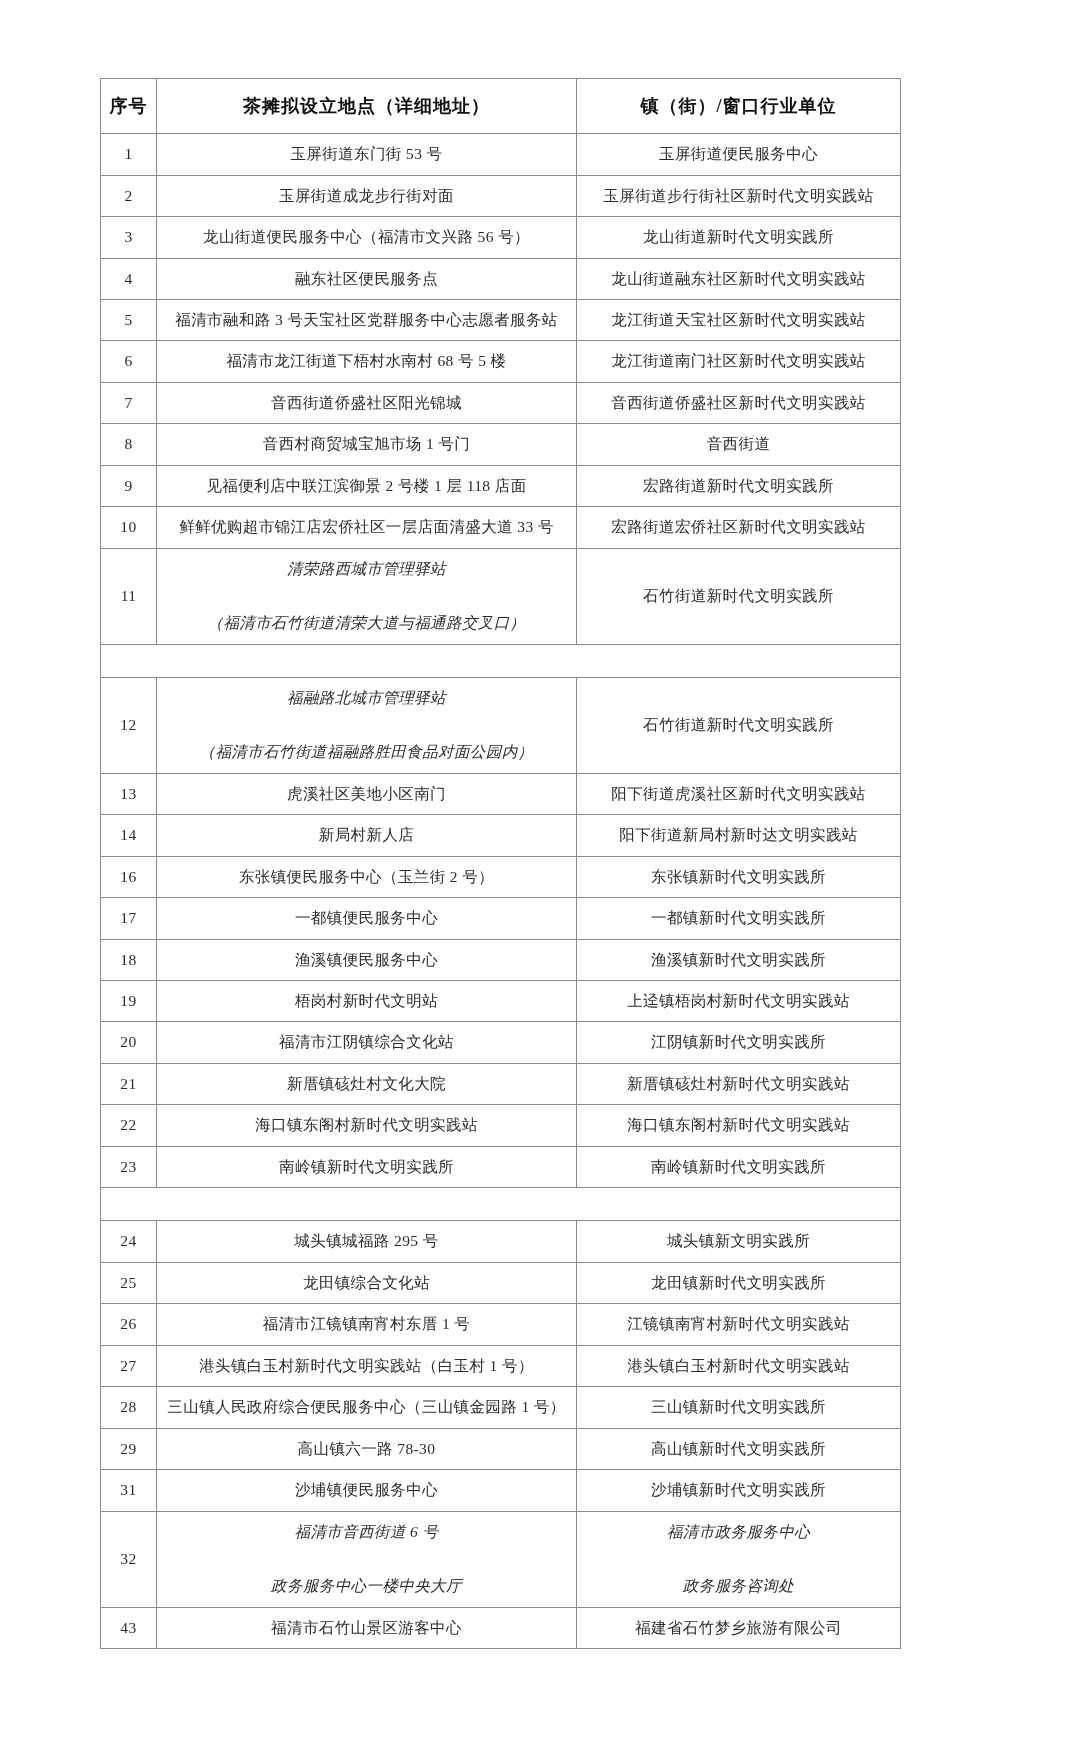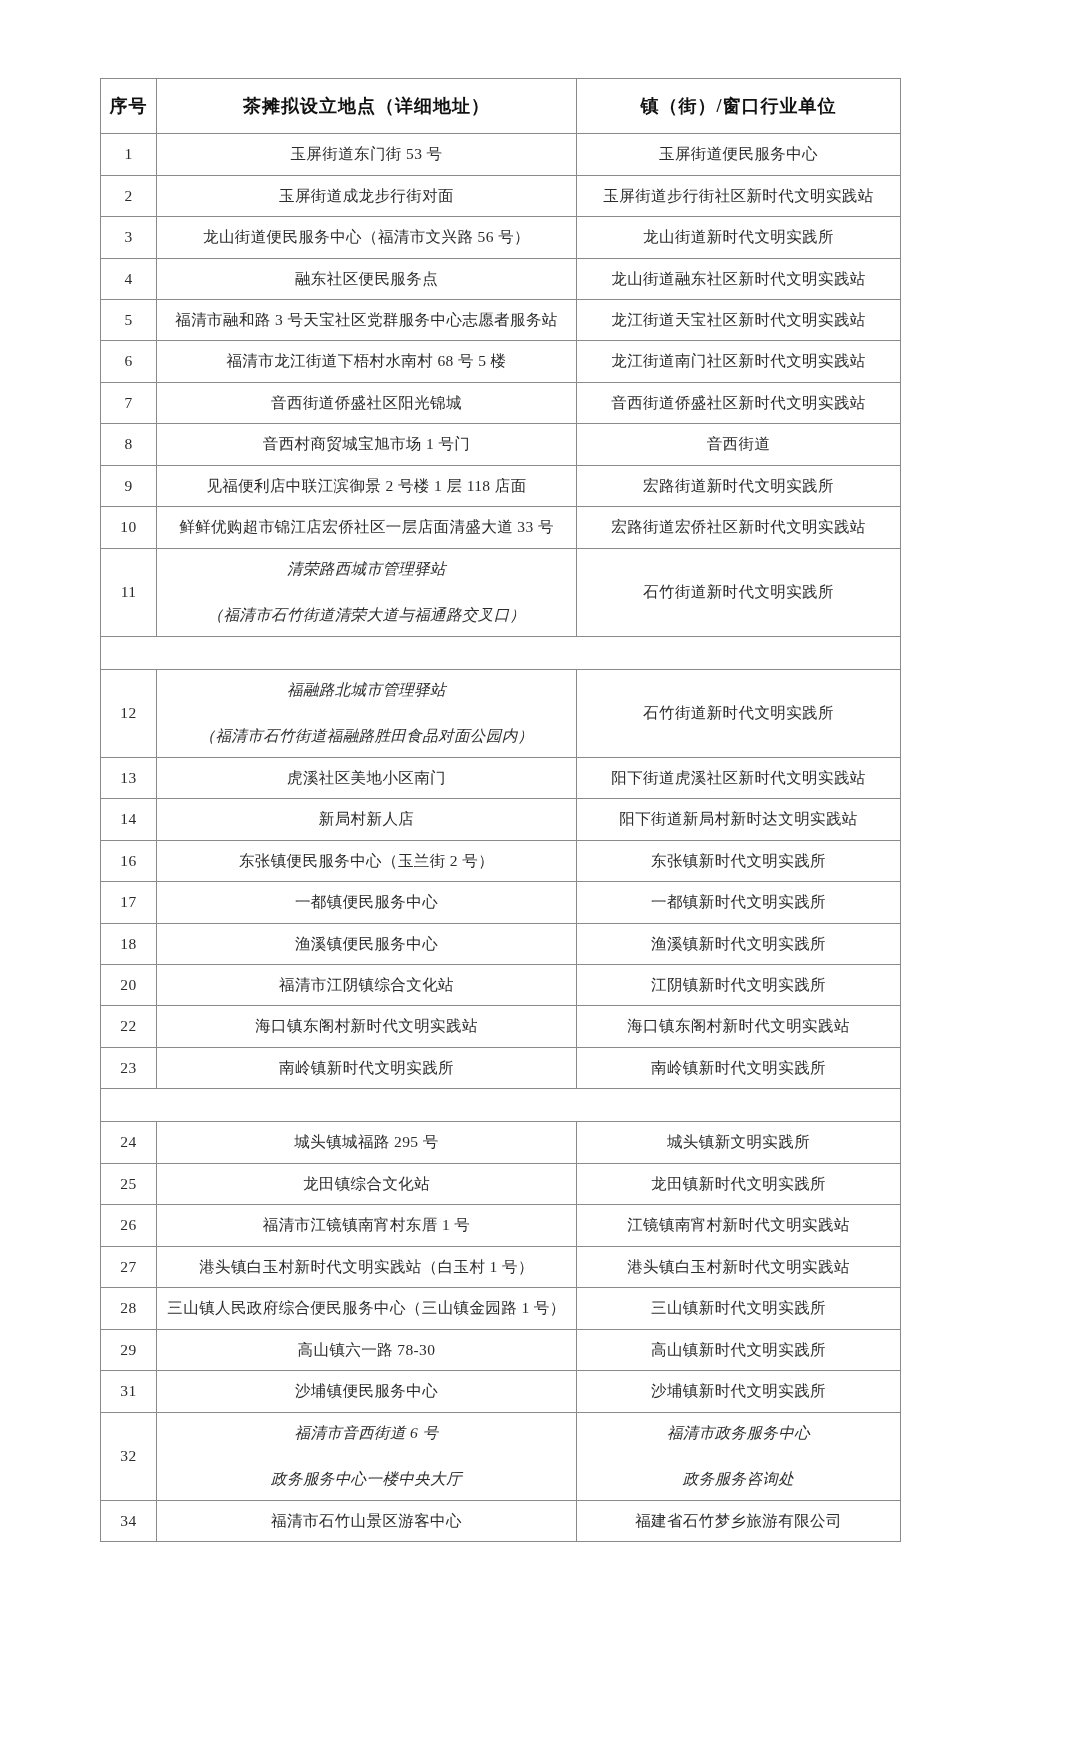--- a/index.html
+++ b/index.html
@@ -60,21 +60,21 @@
     font-family: "Liberation Serif", "DejaVu Serif", serif;
   }
   td.multi {
     padding: 16px 6px;
     font-style: italic;
   }
   td.multi .line {
     display: block;
   }
   td.multi .line + .line {
-    margin-top: 24px;
+    margin-top: 32px;
   }
   
   .block-gap td {
     border: none;
     padding: 0;
     height: 14px;
   }
   .block-gap {
     background: #ffffff;
   }
@@ -186,25 +186,35 @@
             <td class="idx">17</td>
             <td><span class="line">一都镇便民服务中心</span></td>
             <td><span class="line">一都镇新时代文明实践所</span></td>
           </tr>
           <tr>
             <td class="idx">18</td>
             <td><span class="line">渔溪镇便民服务中心</span></td>
             <td><span class="line">渔溪镇新时代文明实践所</span></td>
           </tr>
           <tr>
+            <td class="idx">19</td>
+            <td><span class="line">梧岗村新时代文明站</span></td>
+            <td><span class="line">上迳镇梧岗村新时代文明实践站</span></td>
+          </tr>
+          <tr>
             <td class="idx">20</td>
             <td><span class="line">福清市江阴镇综合文化站</span></td>
             <td><span class="line">江阴镇新时代文明实践所</span></td>
           </tr>
           <tr>
+            <td class="idx">21</td>
+            <td><span class="line">新厝镇硋灶村文化大院</span></td>
+            <td><span class="line">新厝镇硋灶村新时代文明实践站</span></td>
+          </tr>
+          <tr>
             <td class="idx">22</td>
             <td><span class="line">海口镇东阁村新时代文明实践站</span></td>
             <td><span class="line">海口镇东阁村新时代文明实践站</span></td>
           </tr>
           <tr>
             <td class="idx">23</td>
             <td><span class="line">南岭镇新时代文明实践所</span></td>
             <td><span class="line">南岭镇新时代文明实践所</span></td>
           </tr>
           <tr class="block-gap">
@@ -250,20 +260,20 @@
             <td class="multi">
               <span class="line">福清市音西街道 6 号</span>
               <span class="line">政务服务中心一楼中央大厅</span>
             </td>
             <td class="multi">
               <span class="line">福清市政务服务中心</span>
               <span class="line">政务服务咨询处</span>
             </td>
           </tr>
           <tr>
-            <td class="idx">34</td>
+            <td class="idx">43</td>
             <td><span class="line">福清市石竹山景区游客中心</span></td>
             <td><span class="line">福建省石竹梦乡旅游有限公司</span></td>
           </tr>
         </tbody>
     </table>
   </div>
 </div>
 
 </body></html>

